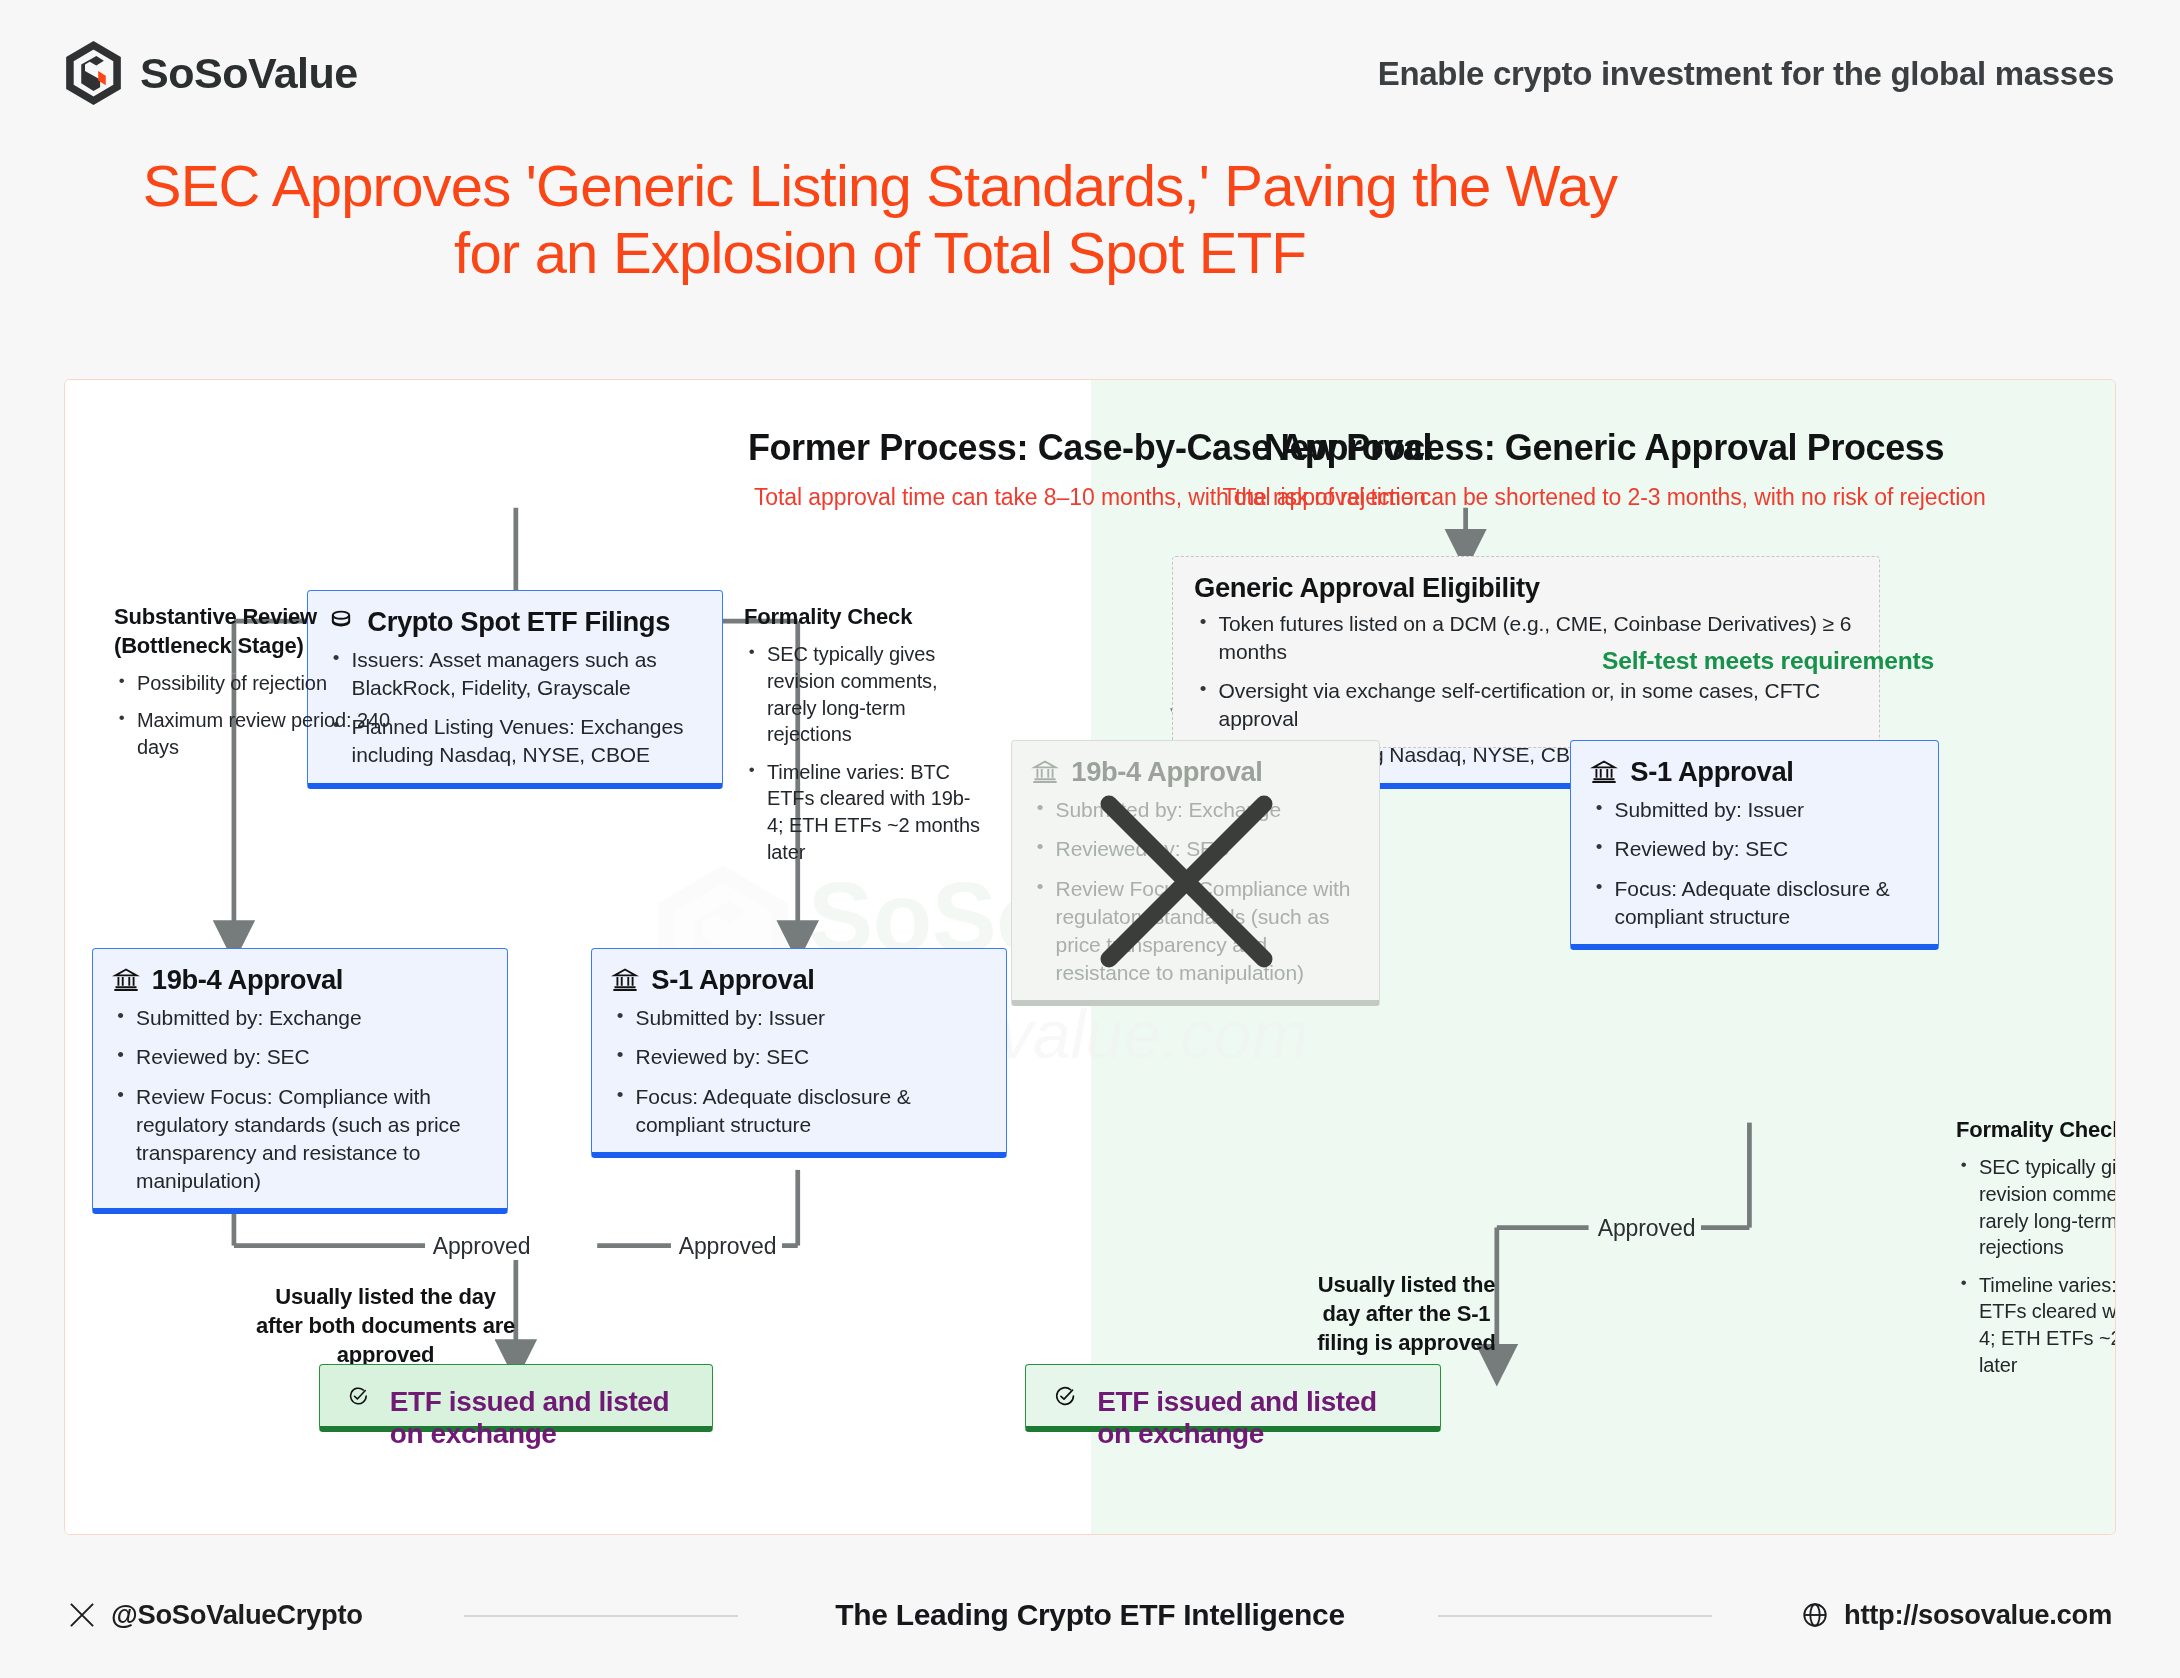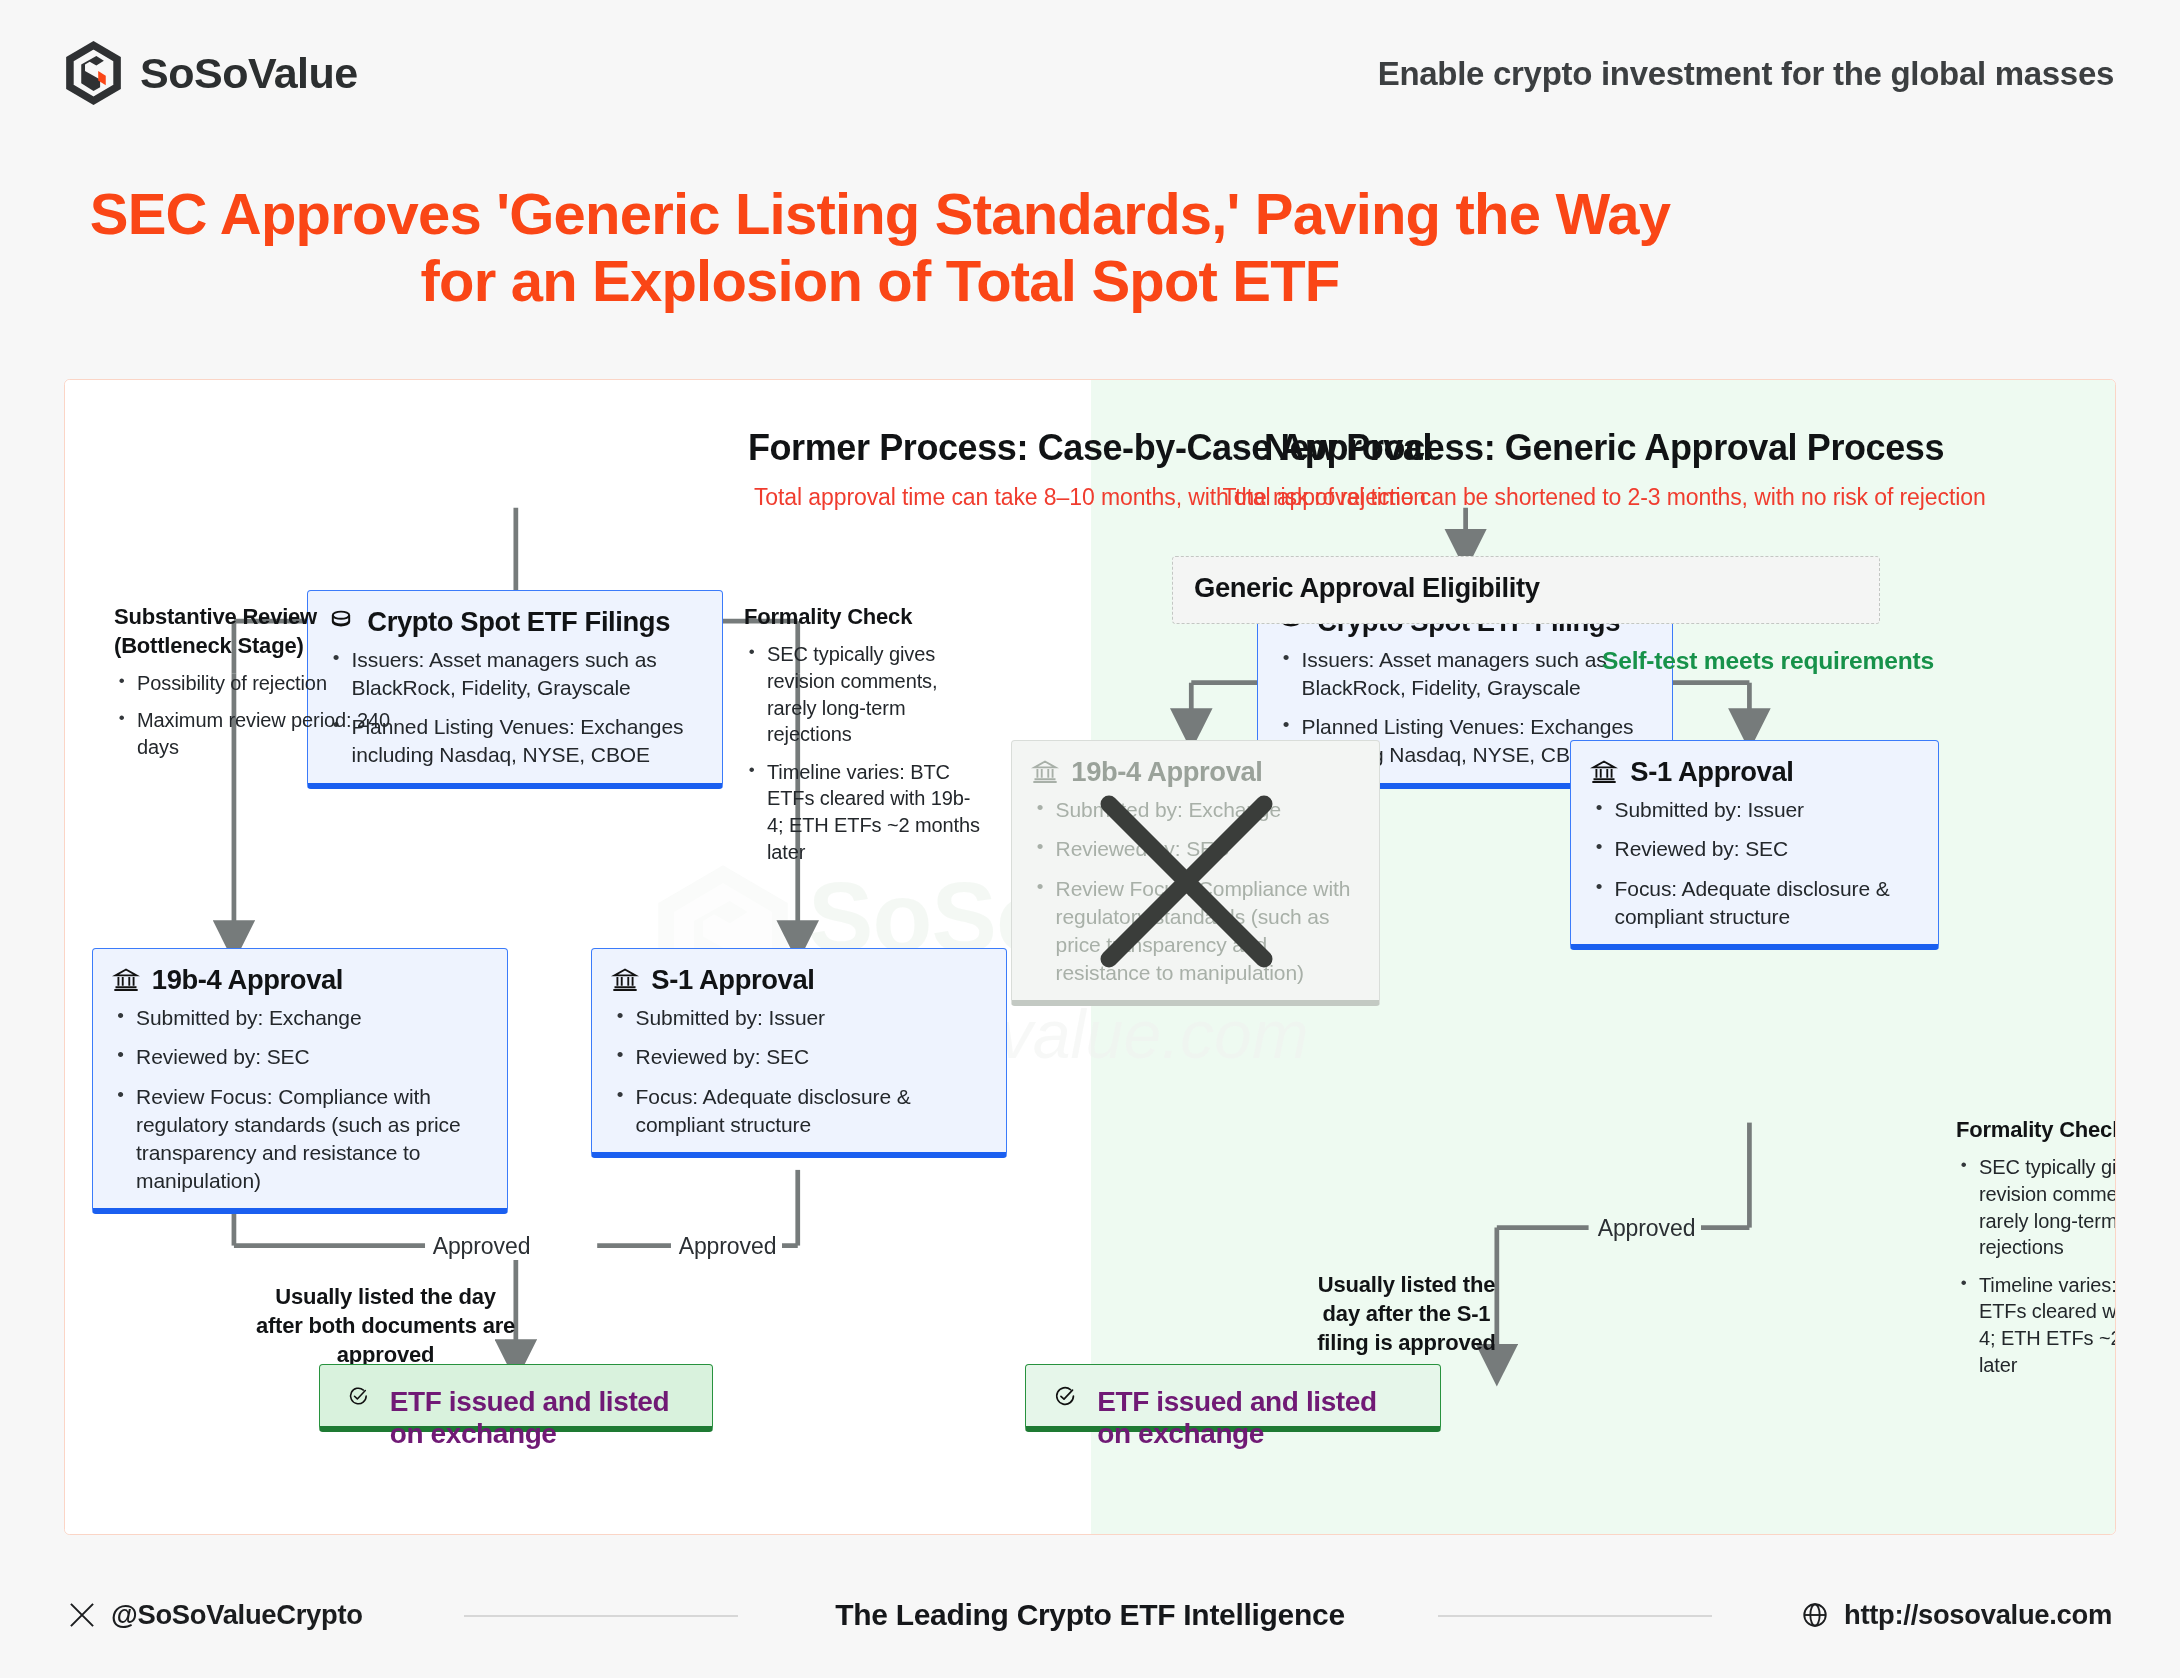--- a/index.html
+++ b/index.html
@@ -16,23 +16,23 @@
   .logo-wrap { position: absolute; left: 64px; top: 40px; display: flex; align-items: center; gap: 17px; }
   .logo-mark { width: 59px; height: 66px; }
   .logo-text { font-size: 43px; font-weight: 700; color: #2c2f30; letter-spacing: -0.5px; }
   .tagline {
     position: absolute; right: 66px; top: 55px;
     font-size: 33px; font-weight: 700; color: #3c3f41; letter-spacing: -0.3px;
   }
 
   
   .title {
-    position: absolute; left: 0; top: 180px; width: 1760px;
+    position: absolute; left: 0; top: 152px; width: 1760px;
     text-align: center; color: #fa4616;
-    font-size: 58px; font-weight: 700; line-height: 1.16; letter-spacing: -0.8px;
+    font-size: 58px; font-weight: 400; line-height: 1.16; letter-spacing: -0.8px;
   }
   .title .l2 { display: block; }
 
   
   .board {
     position: absolute; left: 64px; top: 379px;
     width: 2052px; height: 1156px;
     border: 1.9px solid #fbd5c6; border-radius: 5.7px;
     background: #ffffff; overflow: hidden;
   }
@@ -314,20 +314,24 @@
         <span class="card-title">Crypto Spot ETF Filings</span>
       </div>
       <ul class="bullets">
         <li>Issuers: Asset managers such as BlackRock, Fidelity, Grayscale</li>
         <li>Planned Listing Venues: Exchanges including Nasdaq, NYSE, CBOE</li>
       </ul>
     </div>
 
     <div class="card-dashed" style="left:1107px; top:172px; width:708px; top:176px;">
       <span class="card-title">Generic Approval Eligibility</span>
+      <ul class="bullets">
+        <li>Token futures listed on a DCM (e.g., CME, Coinbase Derivatives) ≥ 6 months</li>
+        <li>Oversight via exchange self-certification or, in some cases, CFTC approval</li>
+      </ul>
     </div>
 
     <div class="green-note" style="left:1537px; top:267px;">Self-test meets requirements</div>
 
     <div class="card muted" style="left:946px; top:360px; width:369px;">
       <div class="card-head">
         <svg width="28" height="28" viewBox="0 0 24 24">
           <path d="M12 3 L21 8 H3 Z" fill="none" stroke="#a8b0a8" stroke-width="1.6"></path>
           <path d="M5.5 9.5 V17 M9.2 9.5 V17 M14.8 9.5 V17 M18.5 9.5 V17" stroke="#a8b0a8" stroke-width="1.6"></path>
           <path d="M3 18.2 H21 M2 20.6 H22" stroke="#a8b0a8" stroke-width="1.6"></path>

